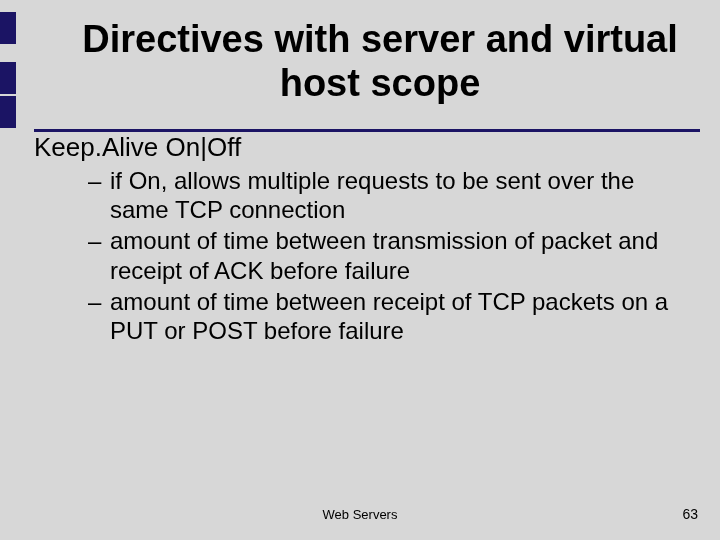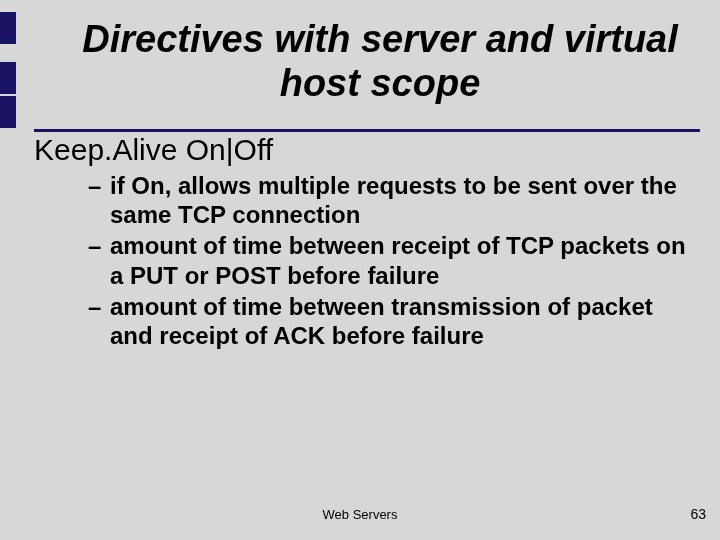--- a/index.html
+++ b/index.html
@@ -13,21 +13,20 @@
   }
   .slide {
     width: 720px;
     height: 540px;
     position: relative;
     padding: 0;
   }
   .title-area {
     position: relative;
     padding: 18px 30px 8px 70px;
-    font-style: italic;
   }
   .title-underline {
     position: absolute;
     left: 34px;
     right: 20px;
     top: 129px;
     height: 3px;
     background: #1b1464;
   }
   .title {
@@ -46,30 +45,29 @@
     position: absolute;
     left: 0;
     width: 16px;
     height: 32px;
     background: #1b1464;
   }
   .content {
     padding: 12px 30px 0 34px;
   }
   .directive {
-    font-size: 30px;
+    font-size: 26px;
     line-height: 1.25;
     margin-top: 6px;
     margin-bottom: 2px;
   }
   ul.dash {
     list-style: none;
     padding-left: 54px;
     margin-top: 2px;
-    font-weight: bold;
   }
   ul.dash li {
     position: relative;
     font-size: 24px;
     line-height: 1.22;
     padding-left: 22px;
     margin-bottom: 2px;
   }
   ul.dash li::before {
     content: "–";
@@ -83,21 +81,21 @@
     left: 0;
     right: 0;
     text-align: center;
     font-size: 13px;
     color: #000;
     margin-top: 37px;
   }
   .footer-right {
     position: absolute;
     bottom: 18px;
-    right: 14px;
+    right: 22px;
     font-size: 14px;
     color: #000;
   }
 </style>
 </head>
 <body>
 
 <div class="slide">
 
   <div class="side-marks">
@@ -112,22 +110,22 @@
   </div>
 
   <div class="content">
 
     <div class="directive">Keep.Alive On|Off</div>
     <ul class="dash">
       <li>if On, allows multiple requests to be sent over the same TCP connection</li>
     </ul>
 
     <ul class="dash">
+      <li>amount of time between transmission of packet and receipt of ACK before failure</li>
       <li>amount of time between receipt of TCP packets on a PUT or POST before failure</li>
-      <li>amount of time between transmission of packet and receipt of ACK before failure</li>
     </ul>
 
   </div>
 
   <div class="footer-left">Web Servers</div>
   <div class="footer-right">63</div>
 
 </div>
 
 </body></html>

